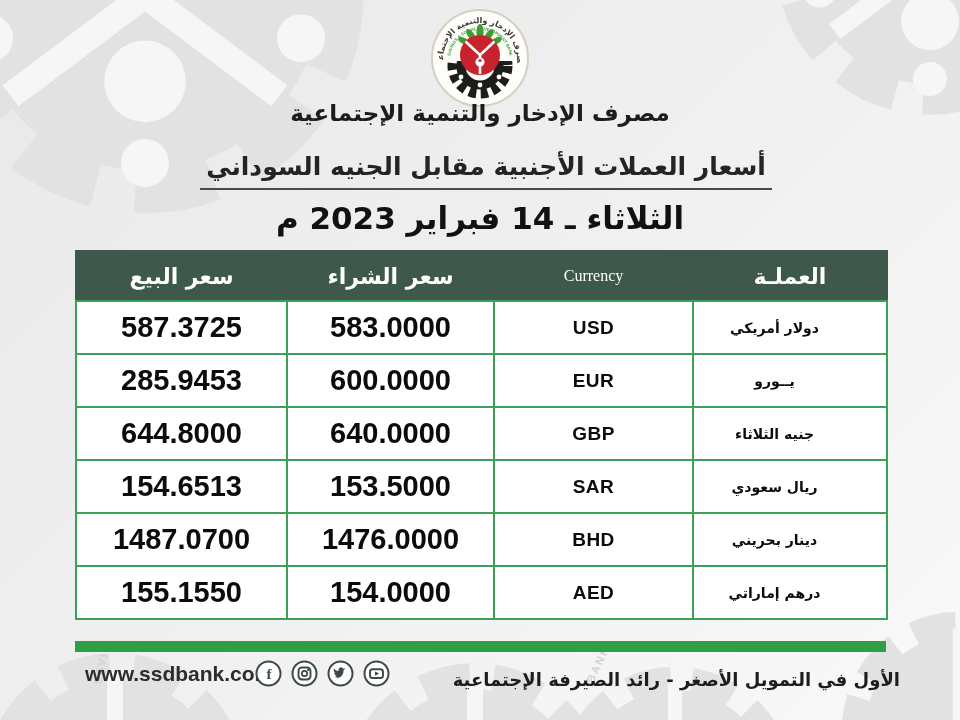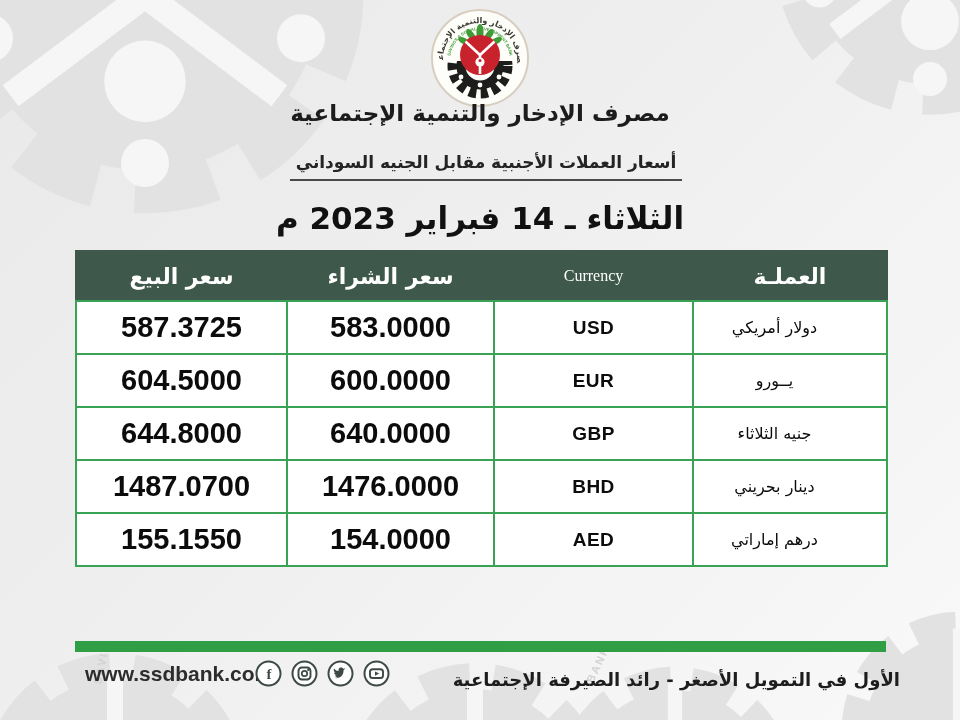--- a/index.html
+++ b/index.html
@@ -12,41 +12,41 @@
   .wm-txt{position:absolute;color:#d2d2d2;font:700 11px "Liberation Sans",sans-serif;letter-spacing:2px;}
 
   
   .logo-wrap{position:absolute;left:430px;top:8px;width:100px;height:100px;}
   .bank-name{
     position:absolute;left:0;top:100px;width:960px;text-align:center;
     font-size:23px;font-weight:700;color:#1c1c1c;direction:rtl;
   }
   .title-wrap{position:absolute;left:0;top:152px;width:960px;text-align:center;direction:rtl;}
   .title{
-    display:inline-block;font-size:17px;font-weight:700;color:#242424;
+    display:inline-block;font-size:25px;font-weight:700;color:#242424;
     padding:0 6px 7px 6px;border-bottom:2px solid #4a4a4a;margin-left:12px;
   }
   .date-line{
     position:absolute;left:0;top:200px;width:960px;text-align:center;direction:rtl;
     font-size:31px;font-weight:700;color:#111;
   }
 
   
   .table-wrap{position:absolute;left:75px;top:250px;width:740px;}
   table.rates{border-collapse:collapse;width:811px;table-layout:fixed;}
   table.rates td{border:2px solid #3aa254;background:#fff;text-align:center;vertical-align:middle;}
   table.rates tr.head td{
     background:#3e584b;border-color:#3e584b;border-bottom-color:#3aa254;
     height:46px;color:#fff;font-weight:700;font-size:22px;
   }
   table.rates tr.head td.cur-head{font-family:"Liberation Serif",serif;font-weight:400;font-size:16px;}
   table.rates tr.data td{height:49px;}
   td.num{font-family:"Liberation Sans",sans-serif;font-weight:700;font-size:29px;color:#0c0c0c;letter-spacing:0;}
   td.code{font-family:"Liberation Sans",sans-serif;font-weight:700;font-size:19px;color:#0c0c0c;letter-spacing:.5px;}
-  td.cname{direction:rtl;text-align:right;padding-right:32px;font-weight:400;font-size:16px;color:#0c0c0c;}
+  td.cname{direction:rtl;text-align:right;padding-right:32px;font-weight:700;font-size:14px;color:#0c0c0c;}
   .green-bar{position:absolute;left:75px;top:641px;width:811px;height:11px;background:#2f9e44;}
 
   
   .site{position:absolute;left:85px;top:662px;font:700 21px "Liberation Sans",sans-serif;color:#2c2c2c;text-decoration:none;}
   .socials{position:absolute;left:255px;top:660px;display:flex;gap:9px;}
   .soc{width:27px;height:27px;display:block;cursor:pointer;}
   .slogan{
     position:absolute;right:60px;top:669px;direction:rtl;
     font-size:18px;font-weight:700;color:#1d1d1d;text-align:right;
   }
@@ -150,32 +150,38 @@
         <td class="cur-head">Currency</td>
         <td>العملـة</td>
       </tr>
       <tr class="data">
         <td class="num">587.3725</td>
         <td class="num">583.0000</td>
         <td class="code">USD</td>
         <td class="cname">دولار أمريكي</td>
       </tr>
       <tr class="data">
-        <td class="num">604.5000</td>
+        <td class="num">285.9453</td>
         <td class="num">600.0000</td>
         <td class="code">EUR</td>
         <td class="cname">يــورو</td>
       </tr>
       <tr class="data">
         <td class="num">644.8000</td>
         <td class="num">640.0000</td>
         <td class="code">GBP</td>
         <td class="cname">جنيه الثلاثاء</td>
       </tr>
       <tr class="data">
+        <td class="num">154.6513</td>
+        <td class="num">153.5000</td>
+        <td class="code">SAR</td>
+        <td class="cname">ريال سعودي</td>
+      </tr>
+      <tr class="data">
         <td class="num">1487.0700</td>
         <td class="num">1476.0000</td>
         <td class="code">BHD</td>
         <td class="cname">دينار بحريني</td>
       </tr>
       <tr class="data">
         <td class="num">155.1550</td>
         <td class="num">154.0000</td>
         <td class="code">AED</td>
         <td class="cname">درهم إماراتي</td>

